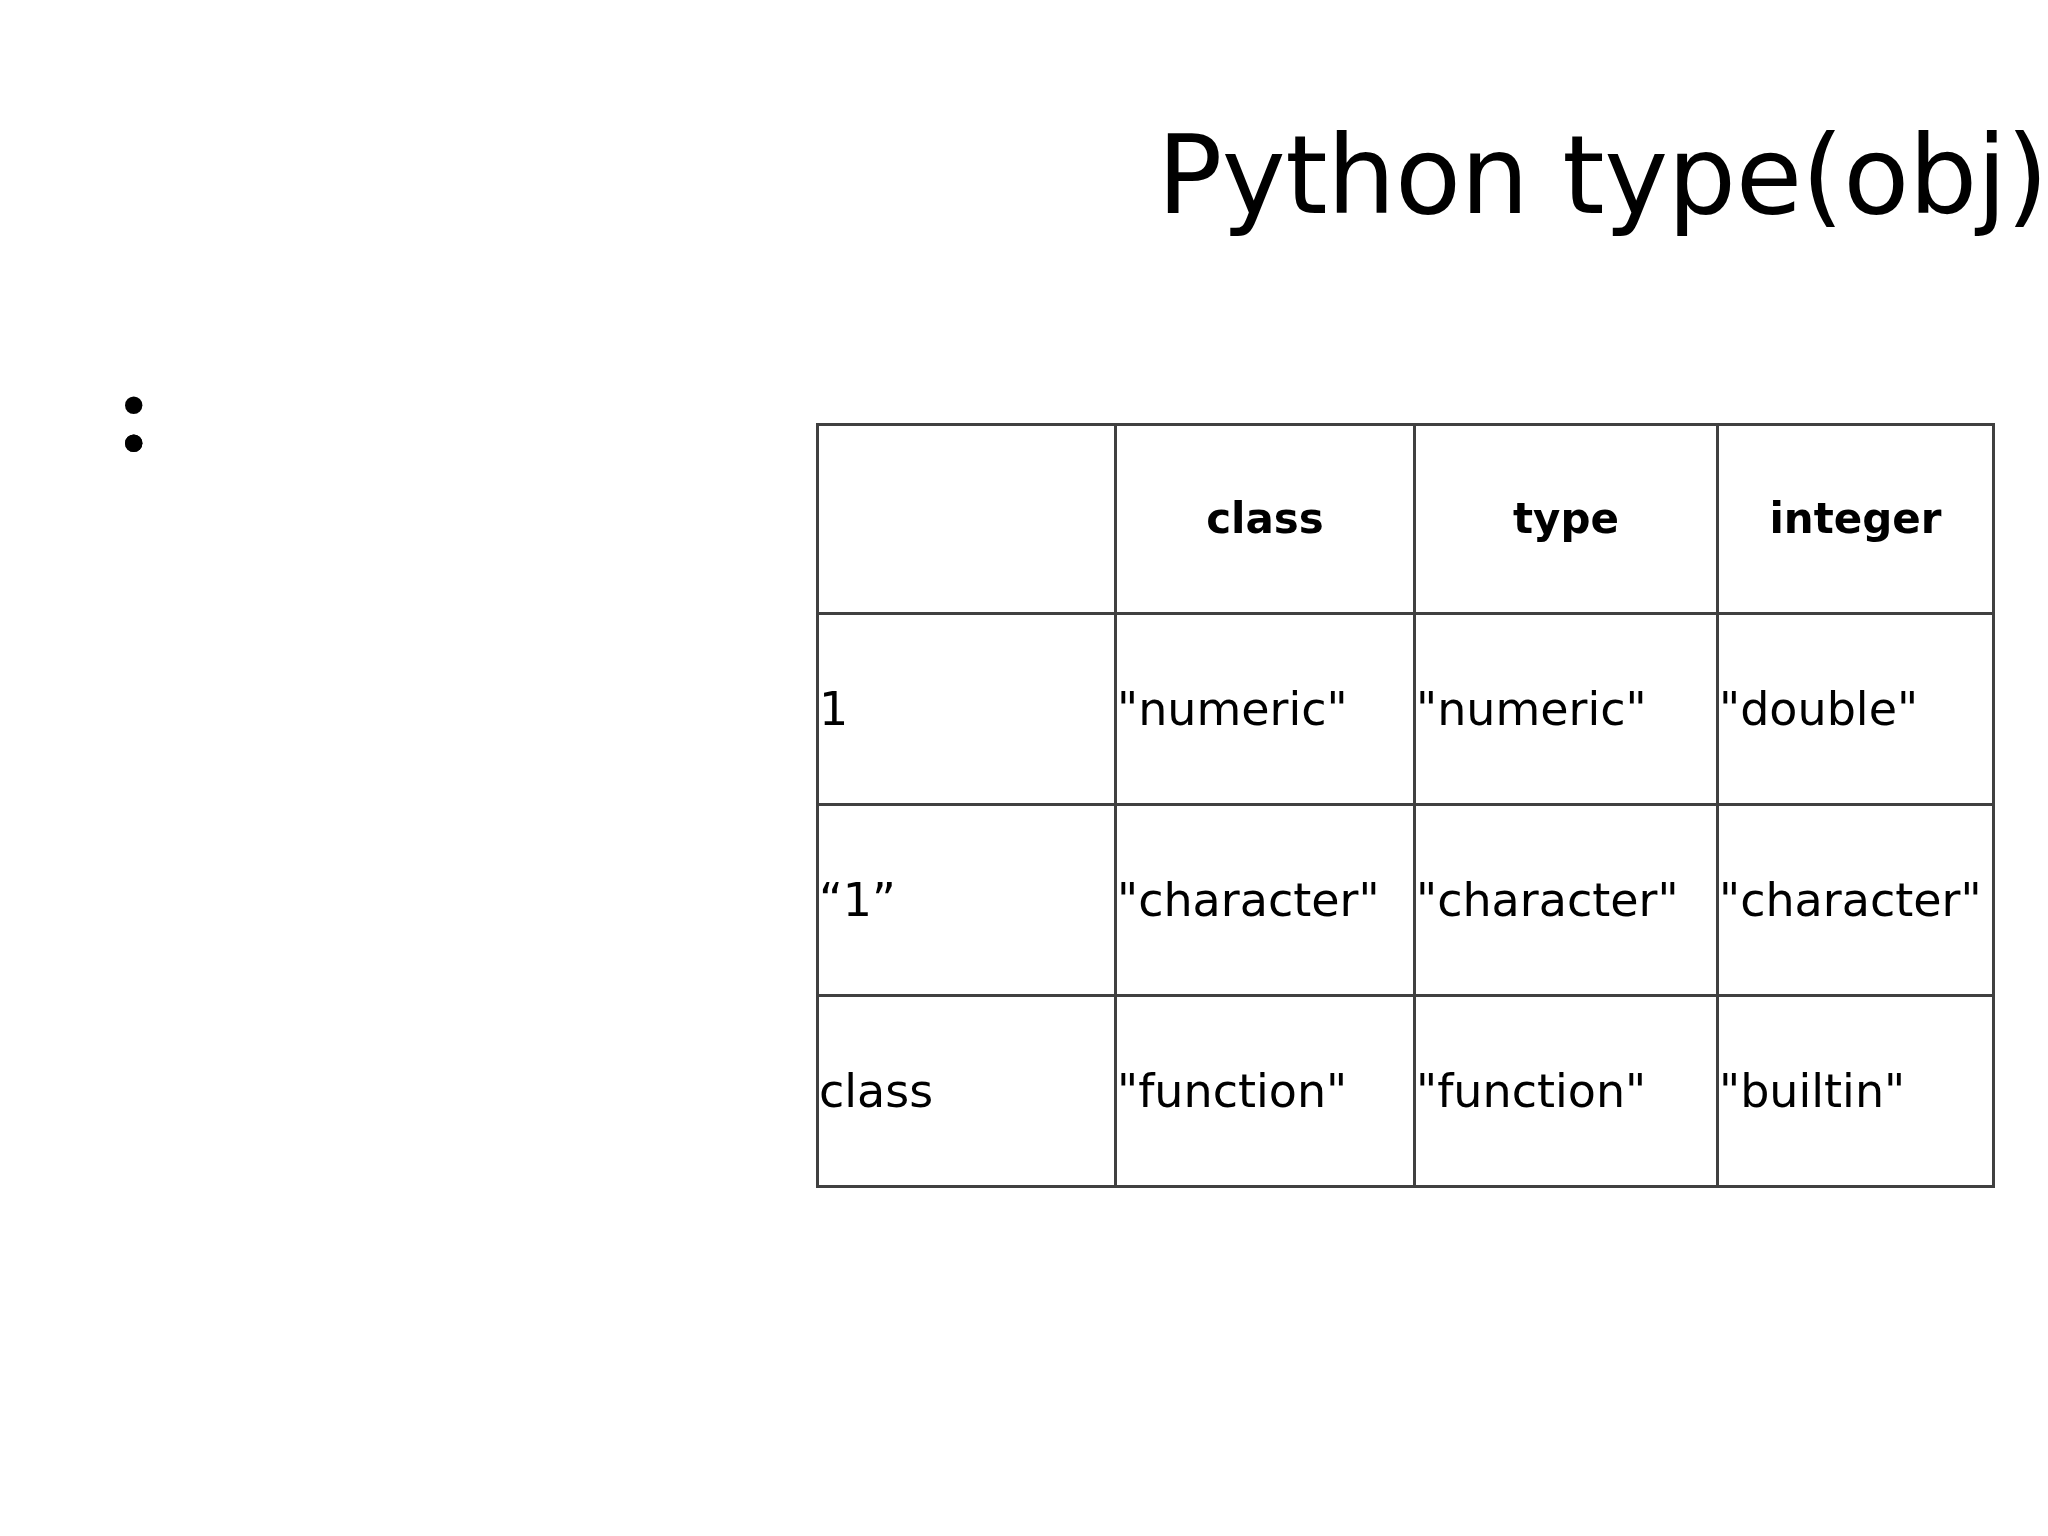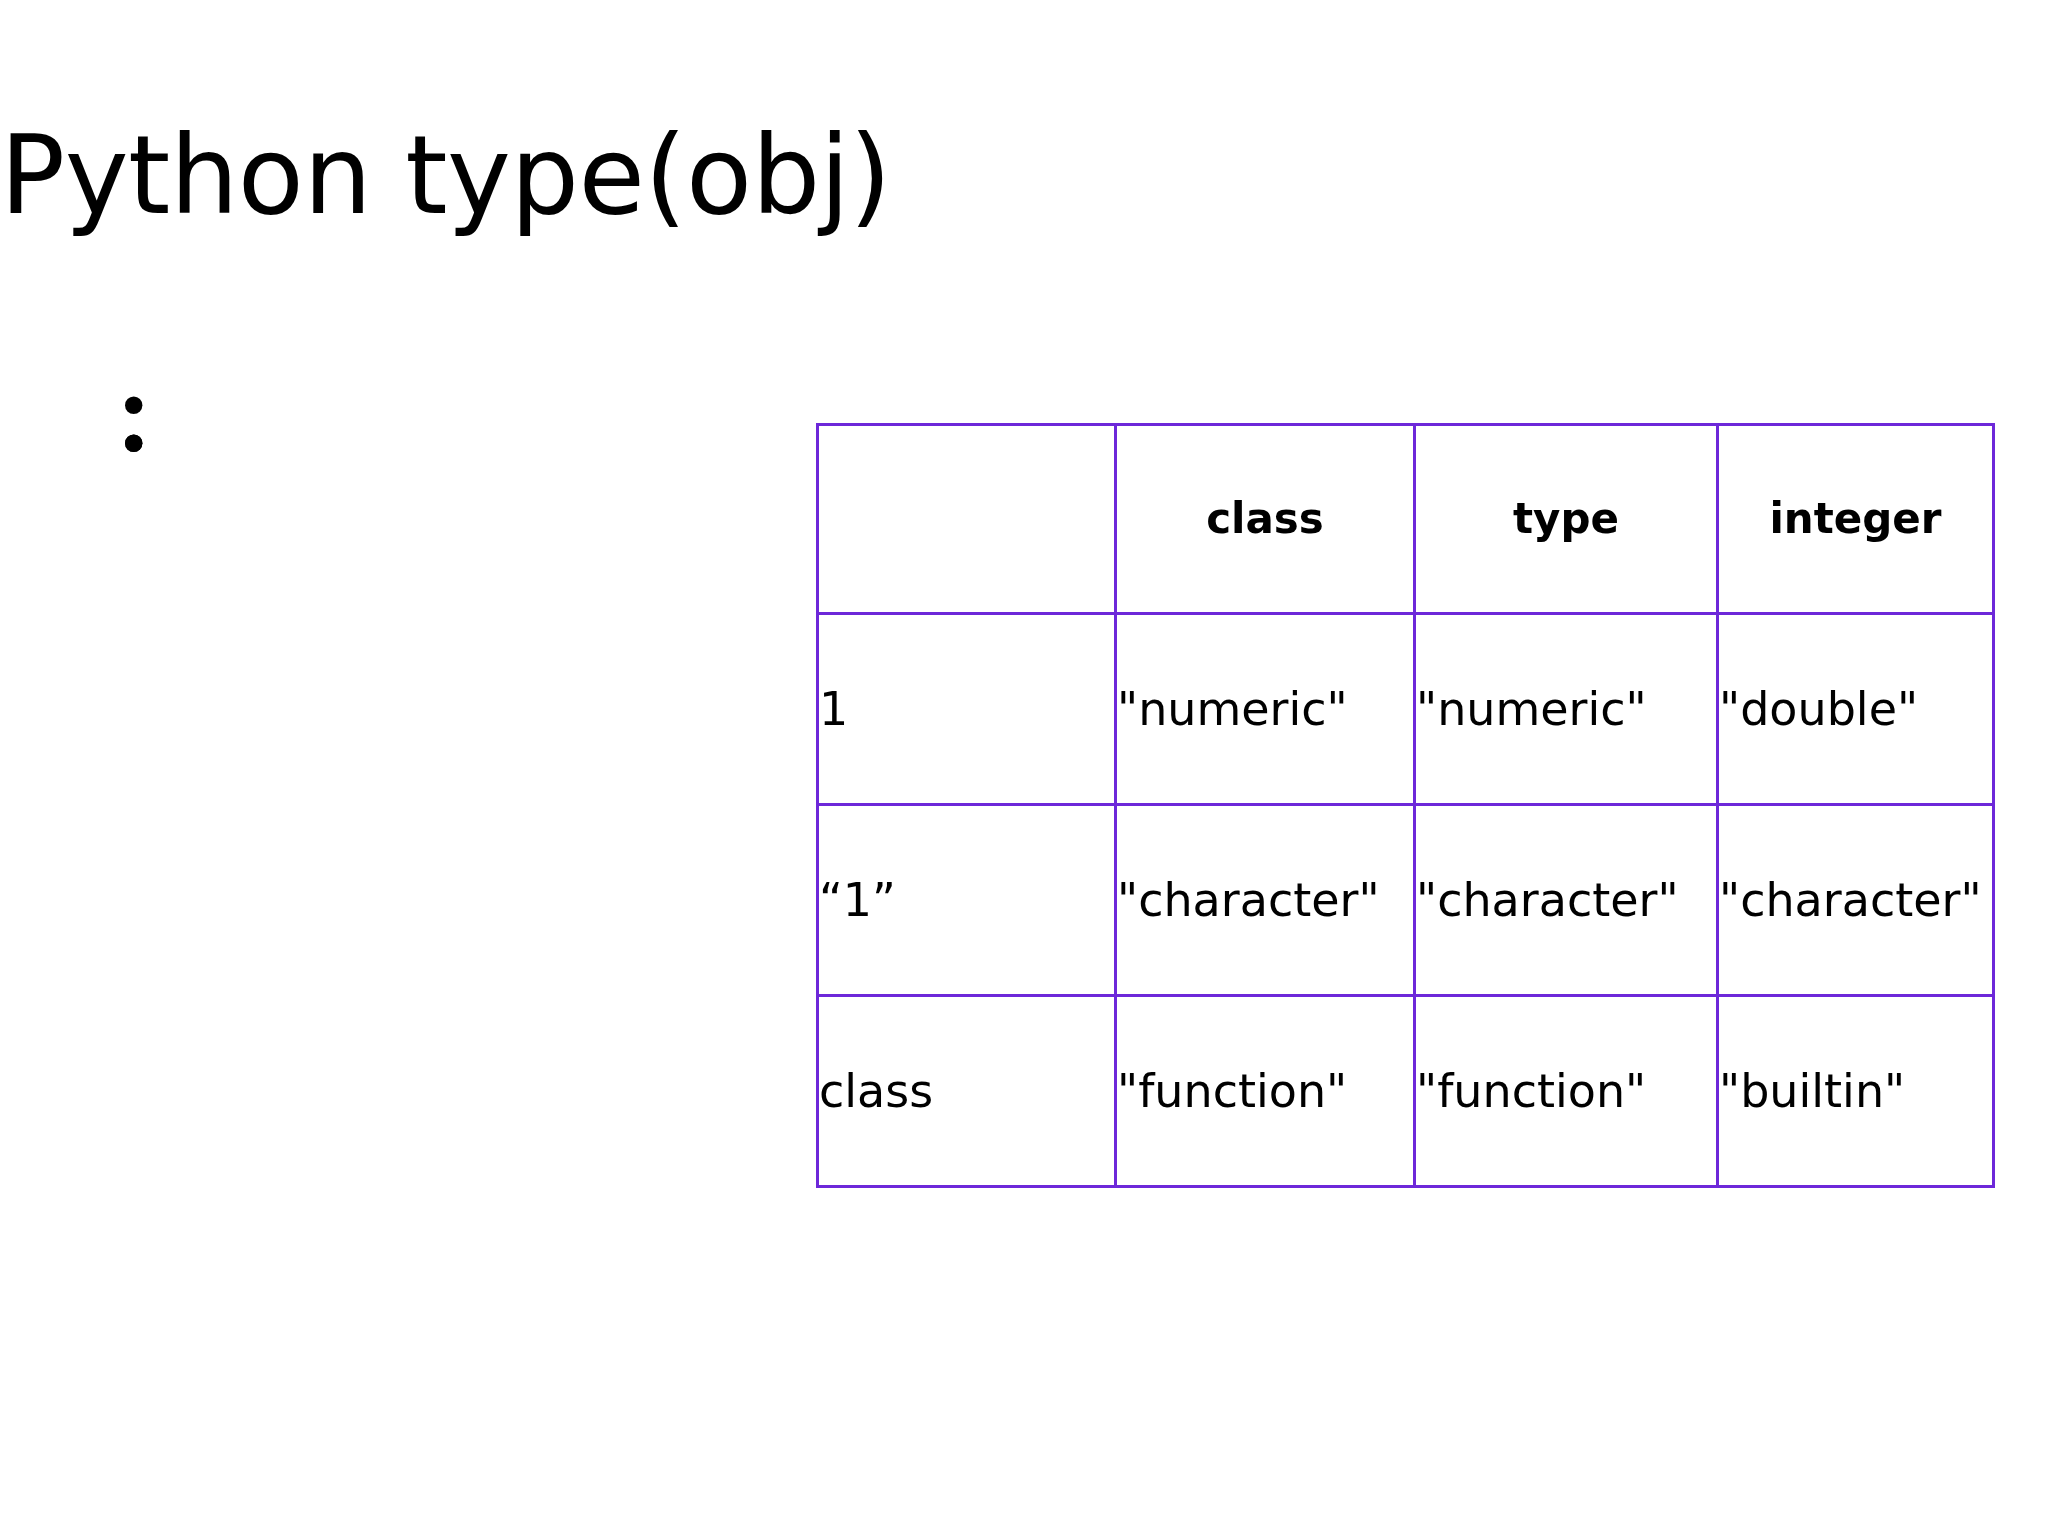--- a/index.html
+++ b/index.html
@@ -16,21 +16,21 @@
     color: #000000;
     -webkit-font-smoothing: antialiased;
   }
 
   
   .slide-title {
     position: absolute;
     left: 0;
     top: 104px;
     width: 2048px;
-    text-align: left;
+    text-align: right;
     font-family: "DejaVu Sans", sans-serif;
     font-size: 108px;
     font-weight: 400;
     line-height: 1.12;
     letter-spacing: -0.5px;
     white-space: nowrap;
     margin-top: 12px;
   }
 
   
@@ -76,21 +76,21 @@
     width: 1176px;
     font-family: "DejaVu Sans", sans-serif;
   }
   table.type-table col.c0 { width: 298px; }
   table.type-table col.c1 { width: 299px; }
   table.type-table col.c2 { width: 303px; }
   table.type-table col.c3 { width: 276px; }
 
   table.type-table td,
   table.type-table th {
-    border: 3px solid #6d28d9;
+    border: 3px solid #404040;
     vertical-align: middle;
     padding: 0;
     height: 188px;
     font-size: 46px;
     font-weight: 400;
     line-height: 1.1;
     white-space: nowrap;
     overflow: hidden;
   }
   table.type-table thead th {

